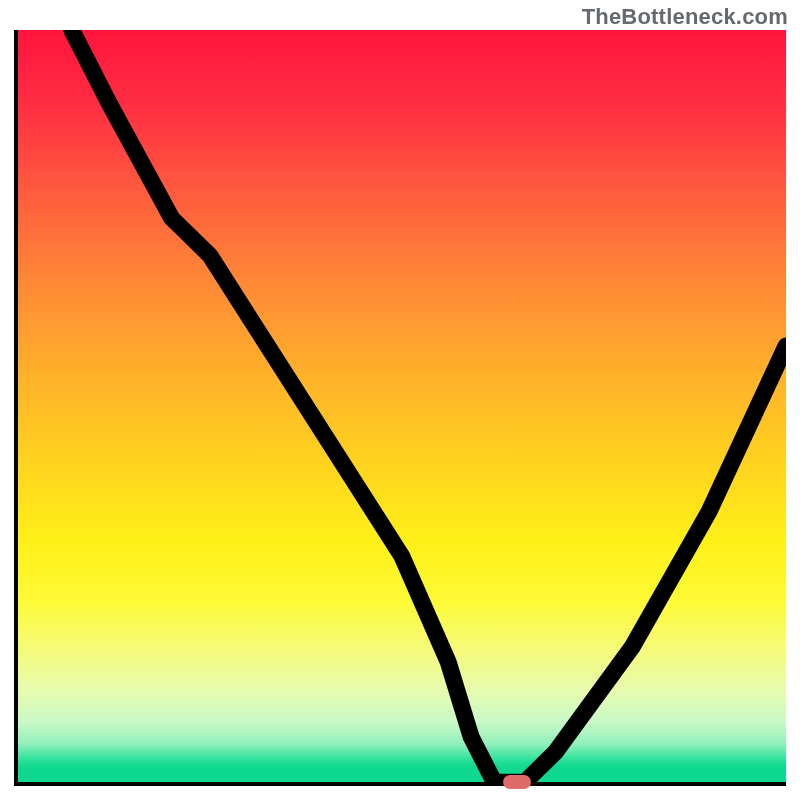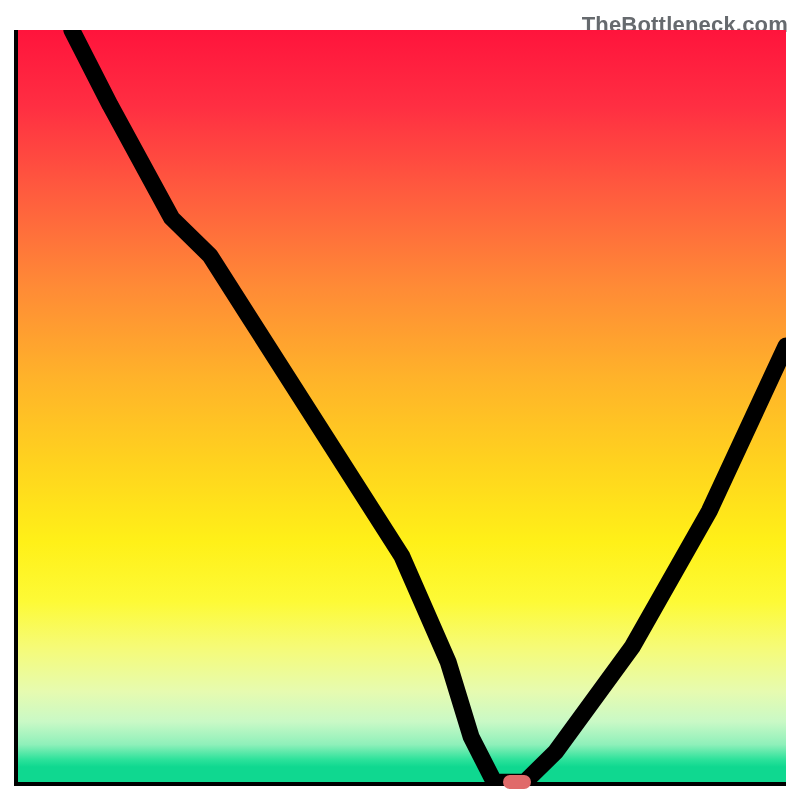--- a/index.html
+++ b/index.html
@@ -13,21 +13,21 @@
   }
 
   .wrap {
     position: relative;
     width: 800px;
     height: 800px;
   }
 
   .watermark {
     position: absolute;
-    top: 12px;
+    top: 4px;
     right: 12px;
     font-size: 22px;
     font-weight: 600;
     color: #666a6e;
     letter-spacing: 0.2px;
     user-select: none;
   }
 
   .plot {
     position: absolute;

